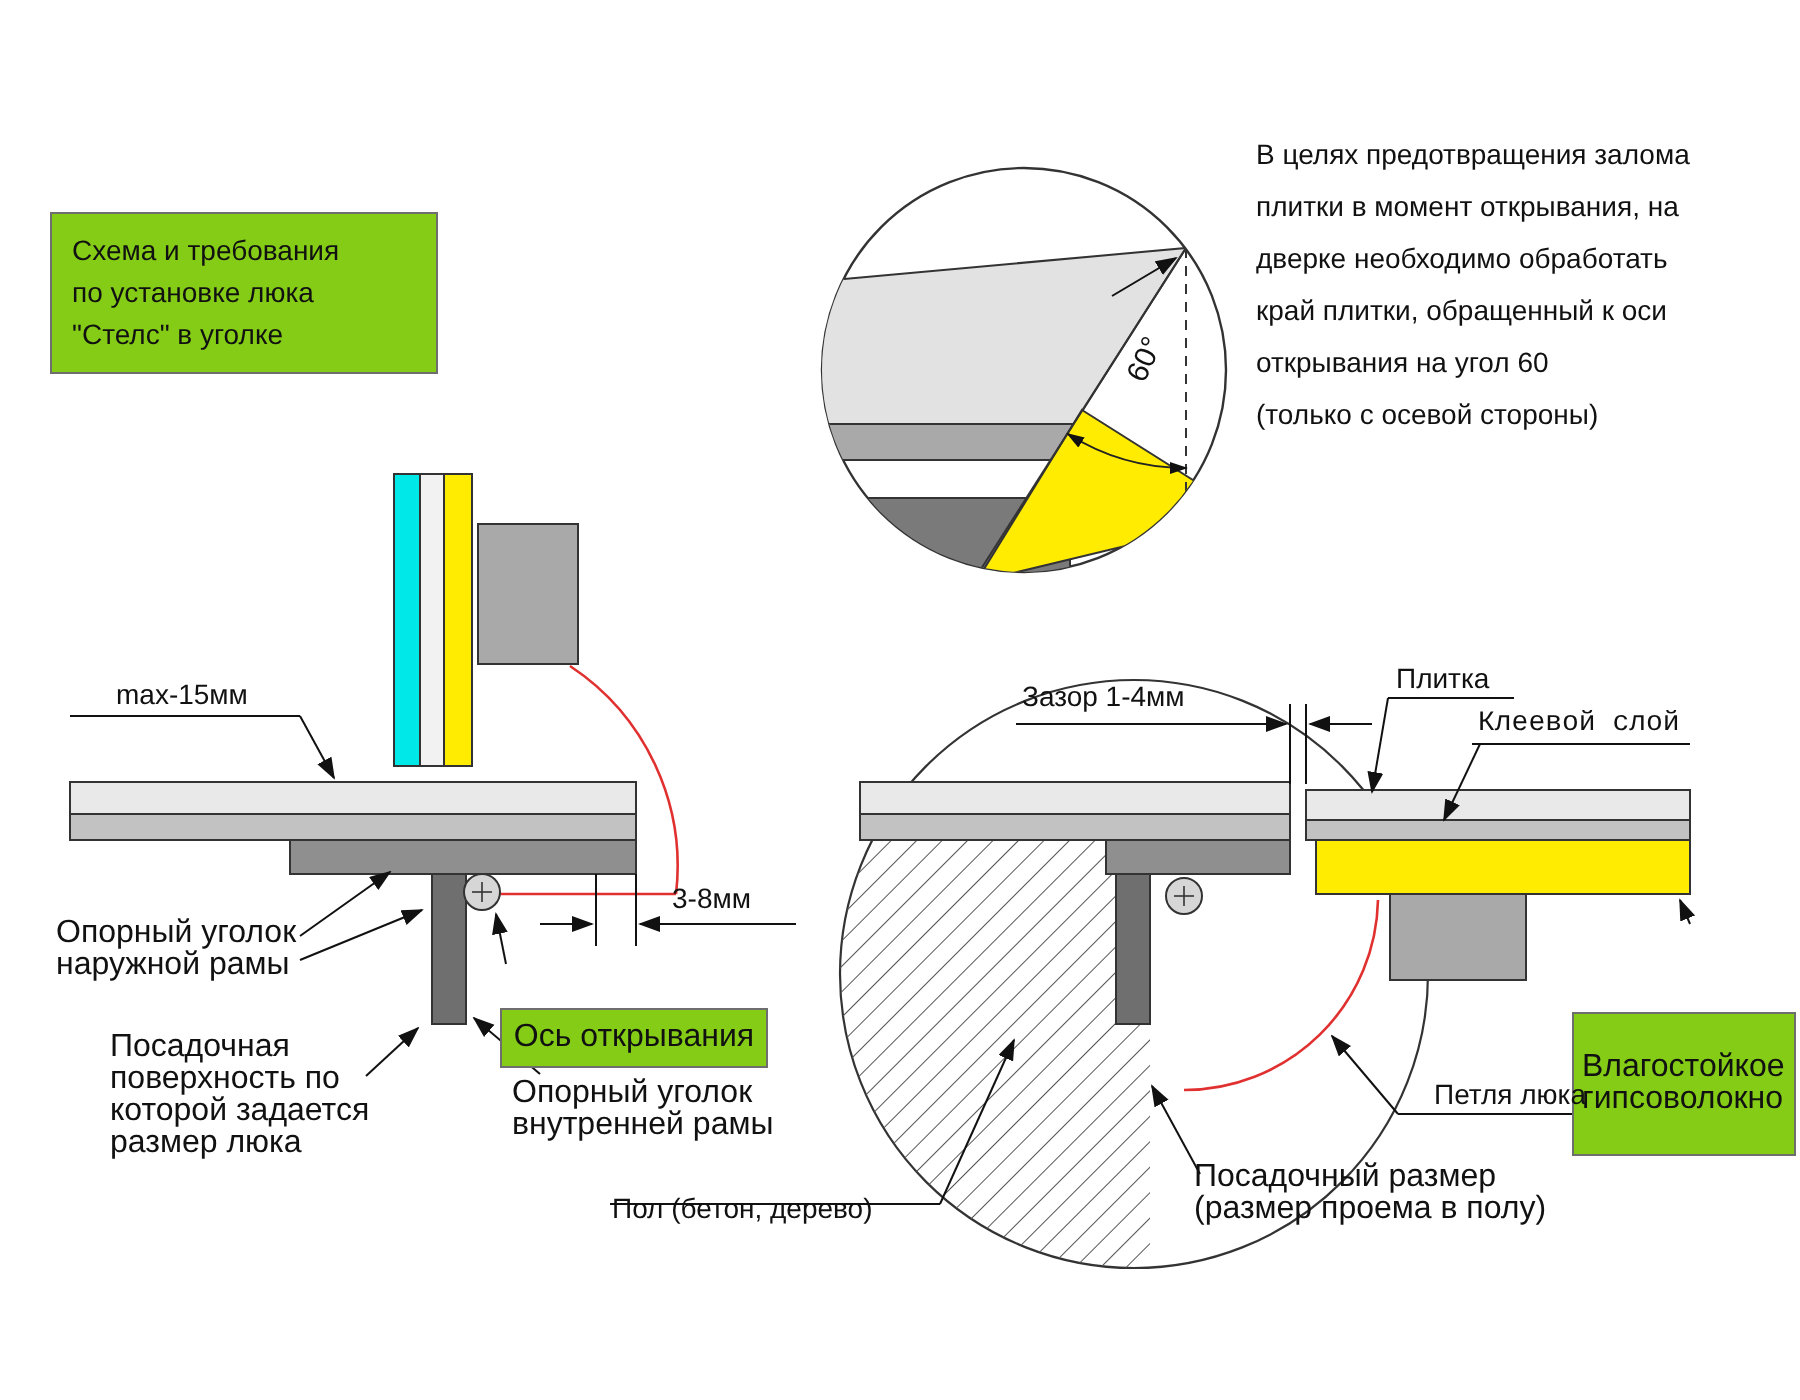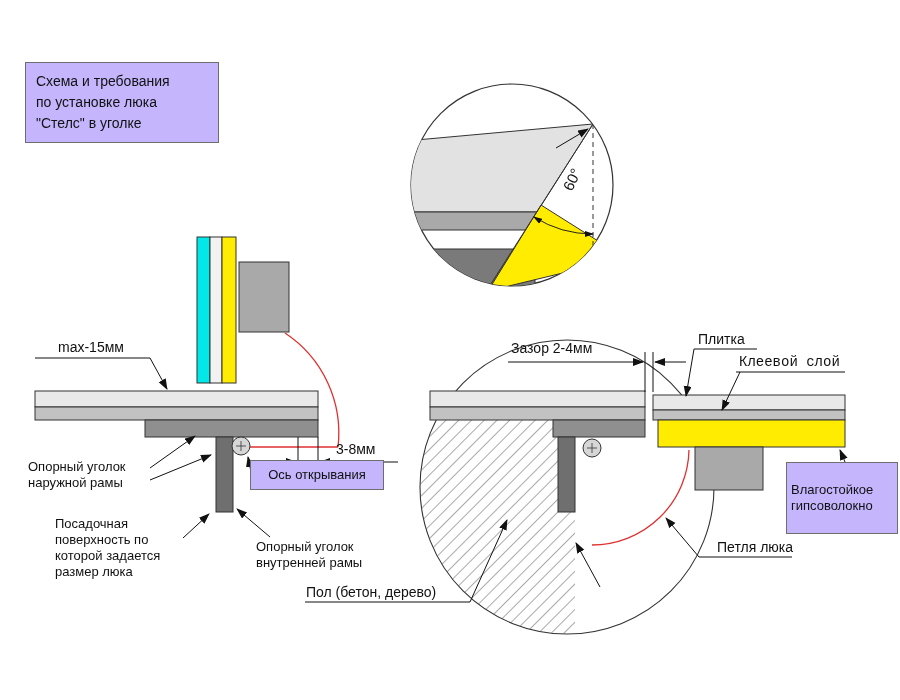--- a/index.html
+++ b/index.html
@@ -4,22 +4,22 @@
 <style>
   html,body{margin:0;padding:0;background:#fff;}
   .stage{
     position:relative;width:900px;height:700px;background:#ffffff;overflow:hidden;
     font-family:"Liberation Sans","DejaVu Sans",sans-serif;color:#111;
   }
   .stage svg{position:absolute;left:0;top:0;}
   .lbl{
     position:absolute;white-space:pre-line;font-size:14px;line-height:17px;color:#111;z-index:2;
   }
-  .small{font-size:13px;line-height:16px;}
-  .boxed{border:1px solid #6e6e6e;background:#c4b5fd;}
+  .small{font-size:16px;line-height:16px;}
+  .boxed{border:1px solid #6e6e6e;background:#84cc16;margin-top:44px;}
   .center{text-align:center;}
 </style>
 </head>
 <body>
 
 <div class="stage">
 
   <svg width="900" height="700" viewBox="0 0 900 700">
     <defs>
       <marker id="arr" markerWidth="11" markerHeight="9" refX="10" refY="4" orient="auto" markerUnits="userSpaceOnUse">
@@ -126,45 +126,53 @@
       <line x1="470" y1="602" x2="507" y2="520" stroke="#111" marker-end="url(#arr)"></line>
       <line x1="600" y1="587" x2="576" y2="543" stroke="#111" marker-end="url(#arr)"></line>
     </g>
   </svg>
 
   <div class="lbl boxed" style="left:25px;top:62px;width:172px;padding:8px 10px;line-height:21px;">Схема и требования
 по установке люка
 "Стелс" в уголке</div>
 
 
+  <div class="lbl" style="left:628px;top:64px;width:272px;line-height:26px;">В целях предотвращения залома
+плитки в момент открывания, на
+дверке необходимо обработать
+край плитки, обращенный к оси
+открывания на угол 60
+(только с осевой стороны)</div>
 
   <div class="lbl" style="left:58px;top:339px;">max-15мм</div>
 
   <div class="lbl small" style="left:28px;top:459px;width:130px;">Опорный уголок
 наружной рамы</div>
 
   <div class="lbl small boxed center" style="left:250px;top:460px;width:132px;padding:6px 0;">Ось открывания</div>
 
   <div class="lbl" style="left:336px;top:441px;">3-8мм</div>
 
   <div class="lbl small" style="left:55px;top:516px;width:130px;">Посадочная
 поверхность по
 которой задается
 размер люка</div>
 
   <div class="lbl small" style="left:256px;top:539px;width:145px;">Опорный уголок
 внутренней рамы</div>
 
-  <div class="lbl" style="left:511px;top:340px;">Зазор 2-4мм</div>
+  <div class="lbl" style="left:511px;top:340px;">Зазор 1-4мм</div>
 
   <div class="lbl" style="left:698px;top:331px;">Плитка</div>
 
   <div class="lbl" style="left:739px;top:354px;font-family:Liberation Mono, monospace;">Клеевой слой</div>
 
   <div class="lbl small boxed" style="left:786px;top:462px;width:102px;padding:19px 4px;">Влагостойкое
 гипсоволокно</div>
 
   <div class="lbl" style="left:701px;top:539px;padding-left:16px;">Петля люка</div>
 
-  <div class="lbl" style="left:306px;top:584px;">Пол (бетон, дерево)</div>
+  <div class="lbl" style="left:306px;top:596px;">Пол (бетон, дерево)</div>
 
+  <div class="lbl small" style="left:597px;top:581px;width:200px;">Посадочный размер
+(размер проема в полу)</div>
 
 </div>
 
 </body></html>

